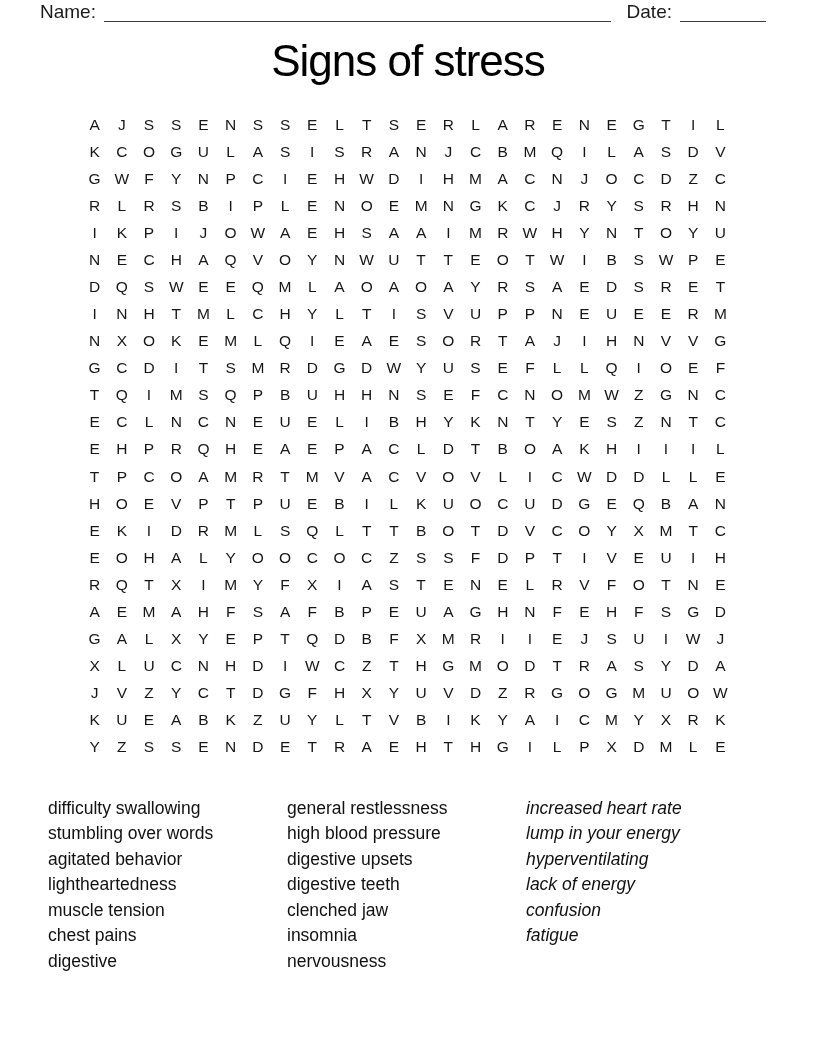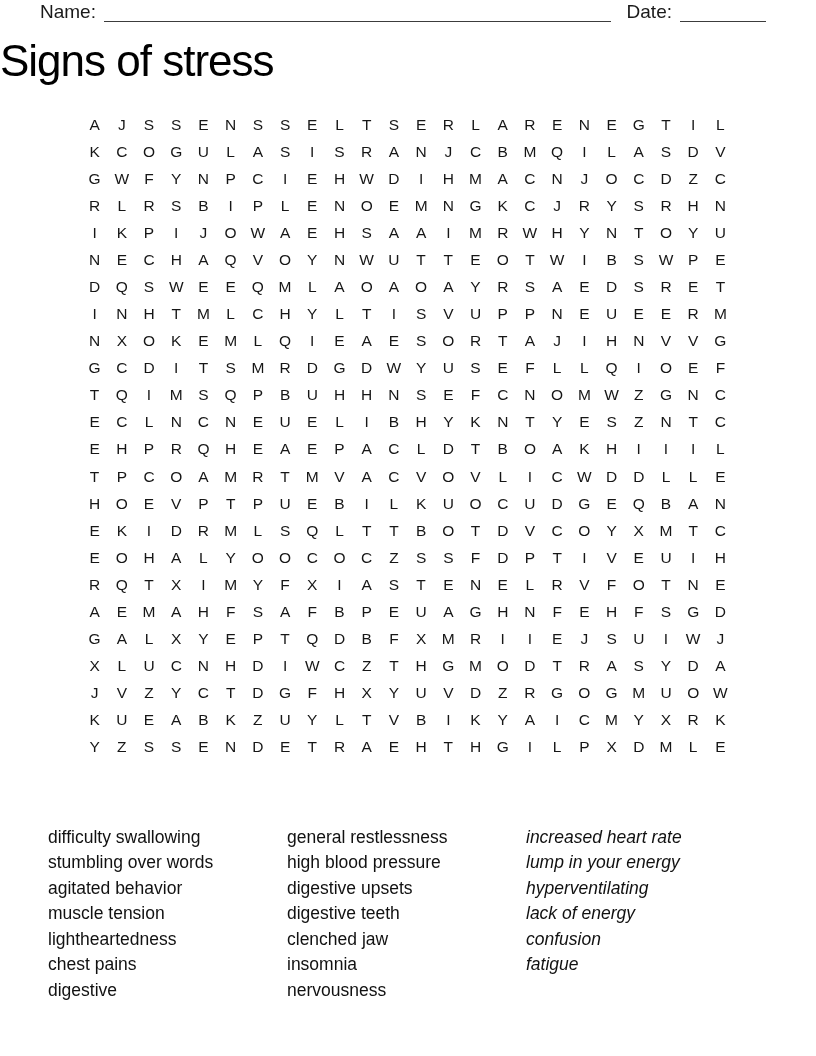--- a/index.html
+++ b/index.html
@@ -22,42 +22,42 @@
   .blank-line {
     border-bottom:1.5px solid #3c3c3c;
     height:16px;
   }
   .line-long { flex:1; margin:0 16px 1px 8px; }
   .line-short { width:86px; margin:0 0 1px 8px; }
 
   
   .title {
     position:absolute; top:36px; left:0; right:0;
-    text-align:left;
+    text-align:center;
     font-size:44px; font-weight:400;
     letter-spacing:-1px;
     color:#000;
   }
 
   
   .grid {
     position:absolute; top:111px; left:81px;
     width:653px; height:650px;
     display:grid;
     grid-template-columns:repeat(24, 1fr);
     grid-auto-rows:27.08px;
   }
   .cell {
     display:flex; align-items:center; justify-content:center;
     font-size:15.5px; font-weight:400; color:#161616;
   }
 
   
   .word-list {
-    position:absolute; top:825px; left:48px; right:30px;
+    position:absolute; top:796px; left:48px; right:30px;
     display:flex;
   }
   .word-col { width:239px; }
   .word-col:last-child { width:auto;font-style:italic; }
   .word {
     font-size:17.5px; line-height:25.45px; color:#111;
     white-space:nowrap;
   }
 </style>
 </head>
@@ -651,22 +651,22 @@
       <div class="cell">M</div>
       <div class="cell">L</div>
       <div class="cell">E</div>
     </div>
 
   <div class="word-list">
     <div class="word-col">
         <div class="word">difficulty swallowing</div>
         <div class="word">stumbling over words</div>
         <div class="word">agitated behavior</div>
+        <div class="word">lightheartedness</div>
         <div class="word">muscle tension</div>
-        <div class="word">lightheartedness</div>
         <div class="word">chest pains</div>
         <div class="word">digestive</div>
       </div>
     <div class="word-col">
         <div class="word">general restlessness</div>
         <div class="word">high blood pressure</div>
         <div class="word">digestive upsets</div>
         <div class="word">digestive teeth</div>
         <div class="word">clenched jaw</div>
         <div class="word">insomnia</div>

